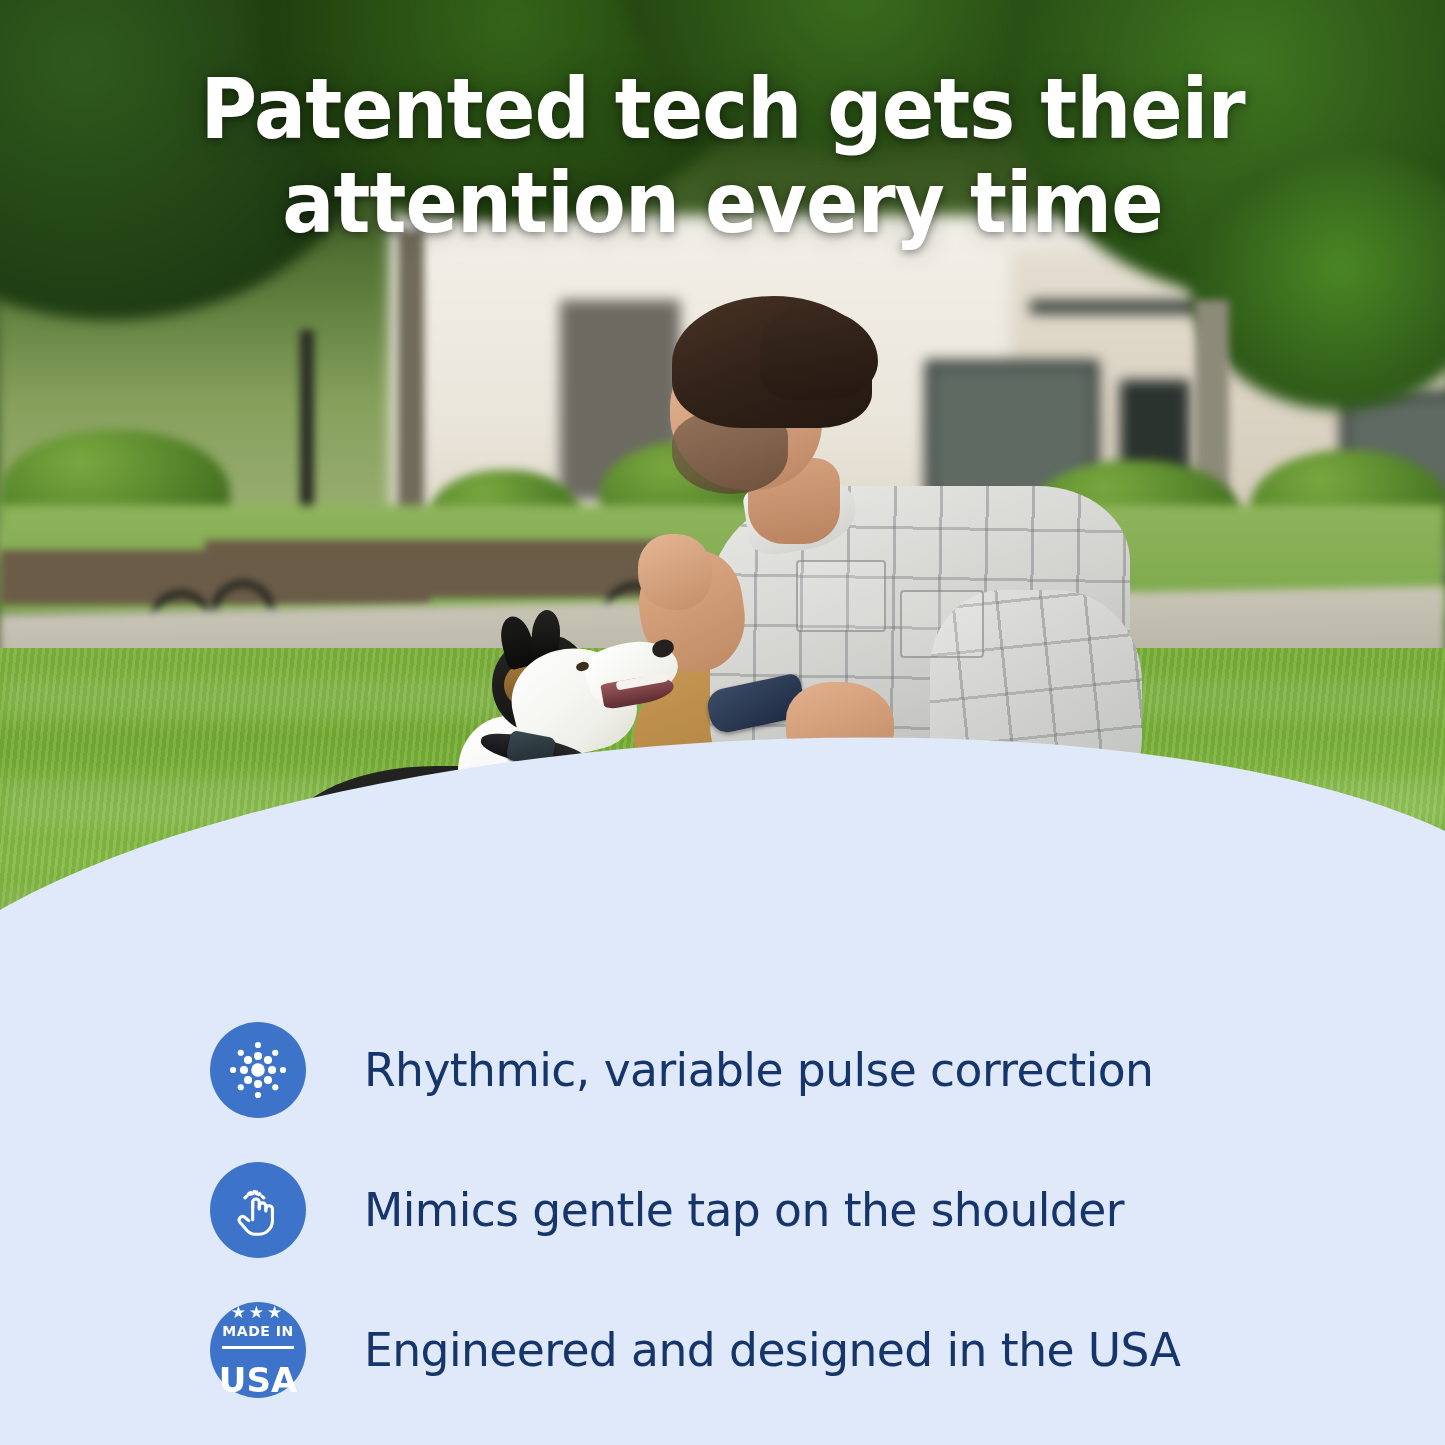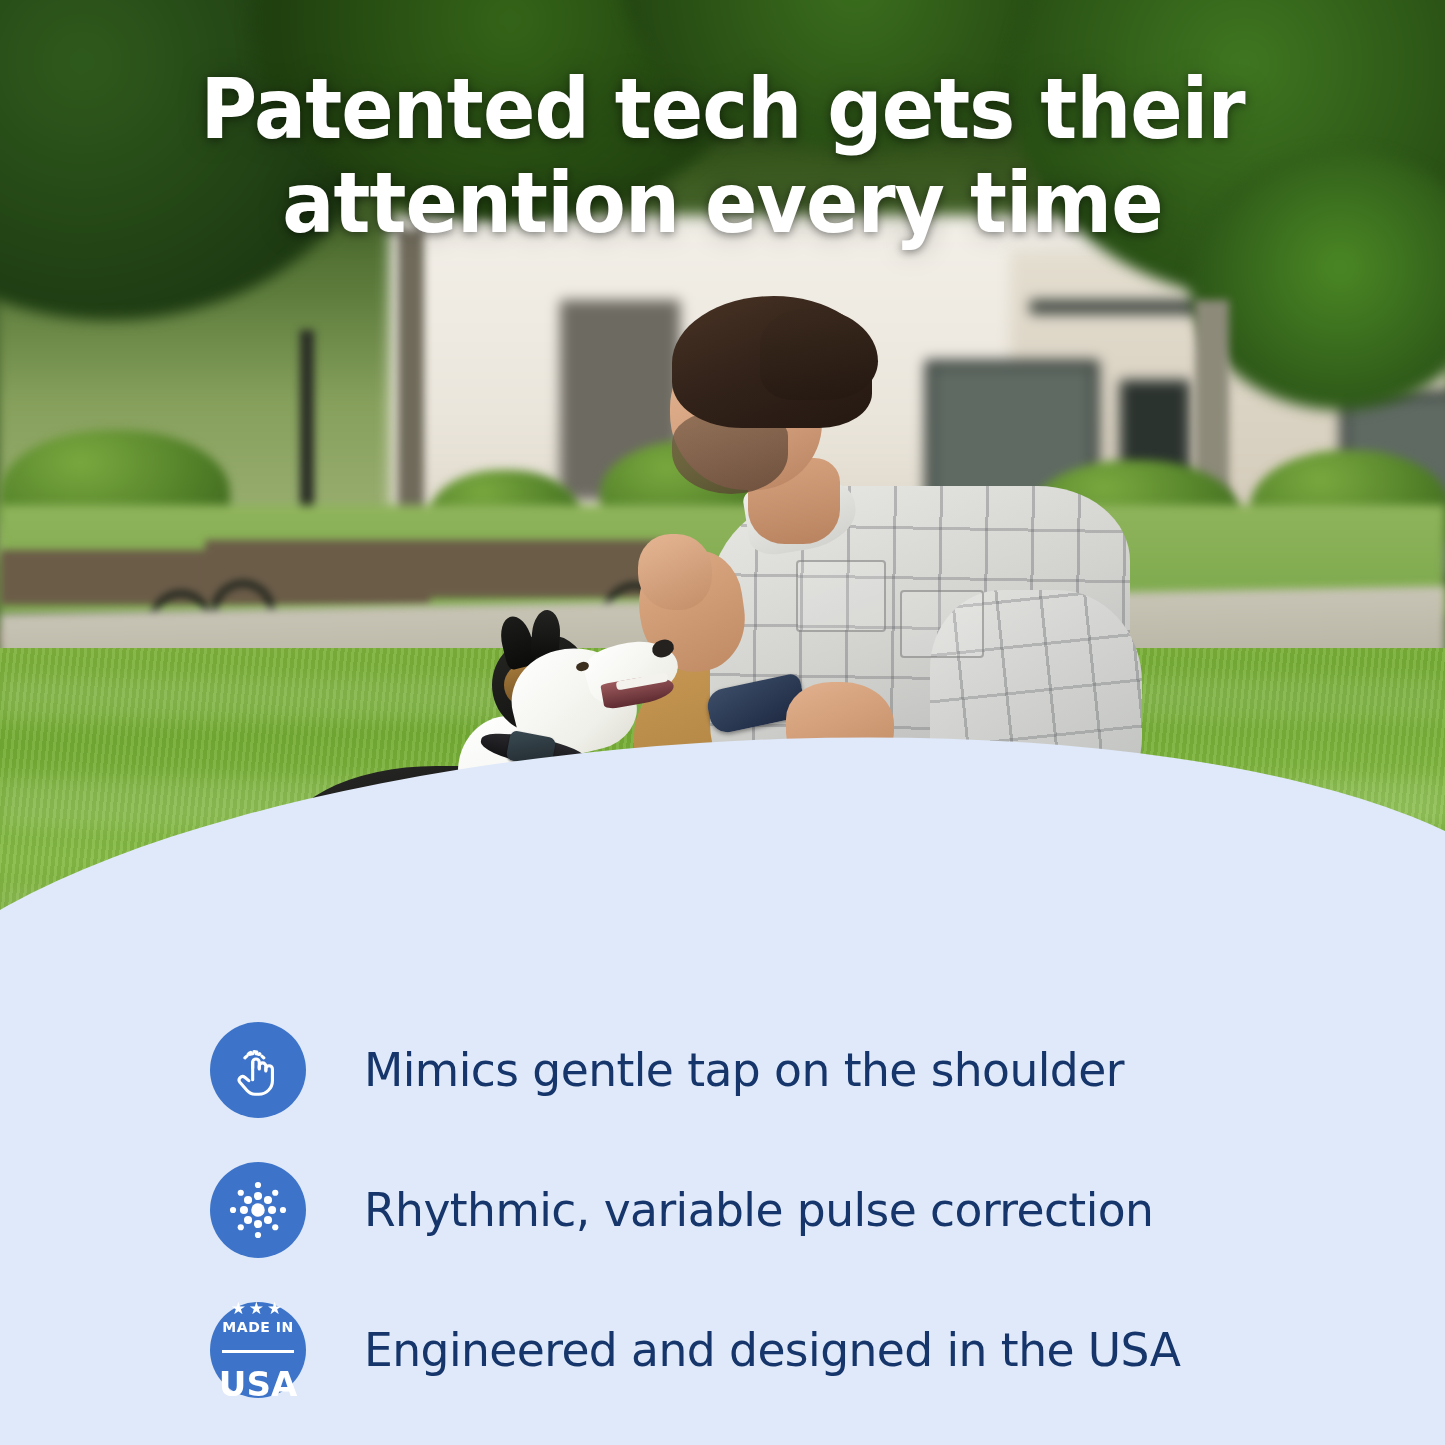--- a/index.html
+++ b/index.html
@@ -367,21 +367,21 @@
   }
   
   .usa-badge{
     display:flex;flex-direction:column;align-items:center;justify-content:center;
     color:#ffffff;line-height:1;
   }
   .usa-stars{font-size:17px;letter-spacing:3px;margin-bottom:3px;}
   .usa-made{
     font-family:"DejaVu Sans", sans-serif;
     font-weight:bold;font-size:14px;letter-spacing:.5px;
-    border-bottom:3px solid #fff;padding-bottom:16px;margin-bottom:14px;
+    border-bottom:3px solid #fff;padding-bottom:8px;margin-bottom:14px;
   }
   .usa-usa{
     font-family:"DejaVu Sans", sans-serif;
     font-weight:bold;font-size:34px;letter-spacing:0px;
   }
 </style>
 </head>
 <body>
 
 <div id="ad">
@@ -497,36 +497,20 @@
   </div>
 
   <div class="curve-fill"></div>
 
   <div class="headline">
     <div>Patented tech gets their</div>
     <div>attention every time</div>
   </div>
 
   <div class="features">
-
-    <div class="frow">
-      <div class="ficon">
-        <svg width="62" height="62" viewBox="0 0 64 64" aria-hidden="true">
-          <g fill="none" stroke="#ffffff" stroke-width="3.2" stroke-linecap="round" stroke-linejoin="round">
-            <path d="M22 15.5 a8.5 8.5 0 0 1 12 0" stroke-dasharray="3 3.4"></path>
-            <path d="M18.5 19.5 a13 13 0 0 1 19.5 0" stroke-dasharray="3 3.4"></path>
-            <path d="M26.5 24 v18"></path>
-            <path d="M26.5 30 v-6 a3.4 3.4 0 0 1 6.8 0 v6"></path>
-            <path d="M33.3 31 v-3 a3.4 3.4 0 0 1 6.8 0 v4"></path>
-            <path d="M40.1 33 v-2 a3.4 3.4 0 0 1 6.8 0 v12 a14 14 0 0 1 -14 14 h-4 a11 11 0 0 1 -8.2 -3.8 l-7.4 -8.6 a3.6 3.6 0 0 1 5 -5.1 l4.2 3.5"></path>
-          </g>
-        </svg>
-      </div>
-      <div class="flabel">Mimics gentle tap on the shoulder</div>
-    </div>
 
     <div class="frow">
       <div class="ficon">
         <svg width="62" height="62" viewBox="0 0 64 64" aria-hidden="true">
           <g fill="#ffffff">
             <circle cx="32" cy="32" r="7"></circle>
             <circle cx="32" cy="17.5" r="4.2"></circle>
             <circle cx="46.5" cy="32" r="4.2"></circle>
             <circle cx="32" cy="46.5" r="4.2"></circle>
             <circle cx="17.5" cy="32" r="4.2"></circle>
@@ -543,20 +527,36 @@
             <circle cx="6.2" cy="32" r="3.2"></circle>
             <circle cx="14.2" cy="14.2" r="3.2"></circle>
           </g>
         </svg>
       </div>
       <div class="flabel">Rhythmic, variable pulse correction</div>
     </div>
 
     <div class="frow">
       <div class="ficon">
+        <svg width="62" height="62" viewBox="0 0 64 64" aria-hidden="true">
+          <g fill="none" stroke="#ffffff" stroke-width="3.2" stroke-linecap="round" stroke-linejoin="round">
+            <path d="M22 15.5 a8.5 8.5 0 0 1 12 0" stroke-dasharray="3 3.4"></path>
+            <path d="M18.5 19.5 a13 13 0 0 1 19.5 0" stroke-dasharray="3 3.4"></path>
+            <path d="M26.5 24 v18"></path>
+            <path d="M26.5 30 v-6 a3.4 3.4 0 0 1 6.8 0 v6"></path>
+            <path d="M33.3 31 v-3 a3.4 3.4 0 0 1 6.8 0 v4"></path>
+            <path d="M40.1 33 v-2 a3.4 3.4 0 0 1 6.8 0 v12 a14 14 0 0 1 -14 14 h-4 a11 11 0 0 1 -8.2 -3.8 l-7.4 -8.6 a3.6 3.6 0 0 1 5 -5.1 l4.2 3.5"></path>
+          </g>
+        </svg>
+      </div>
+      <div class="flabel">Mimics gentle tap on the shoulder</div>
+    </div>
+
+    <div class="frow">
+      <div class="ficon">
         <div class="usa-badge">
           <div class="usa-stars">★★★</div>
           <div class="usa-made">MADE IN</div>
           <div class="usa-usa">USA</div>
         </div>
       </div>
       <div class="flabel">Engineered and designed in the USA</div>
     </div>
 
   </div>

